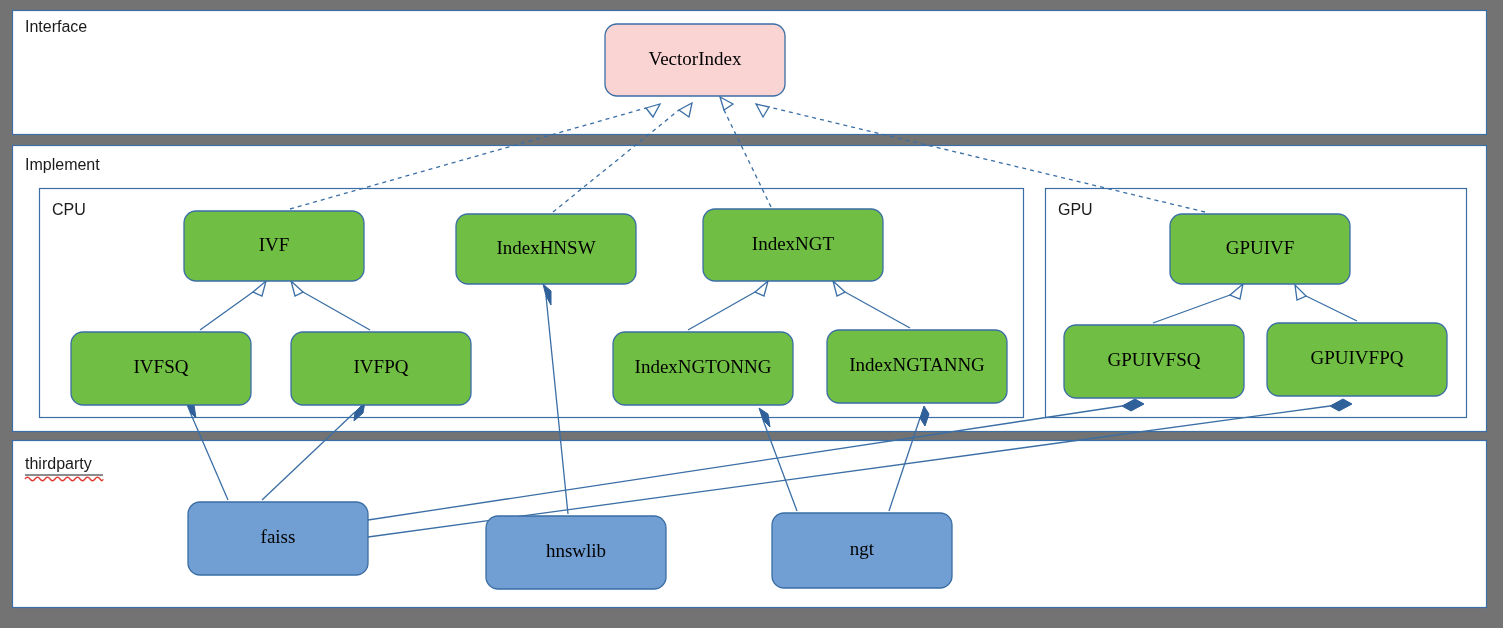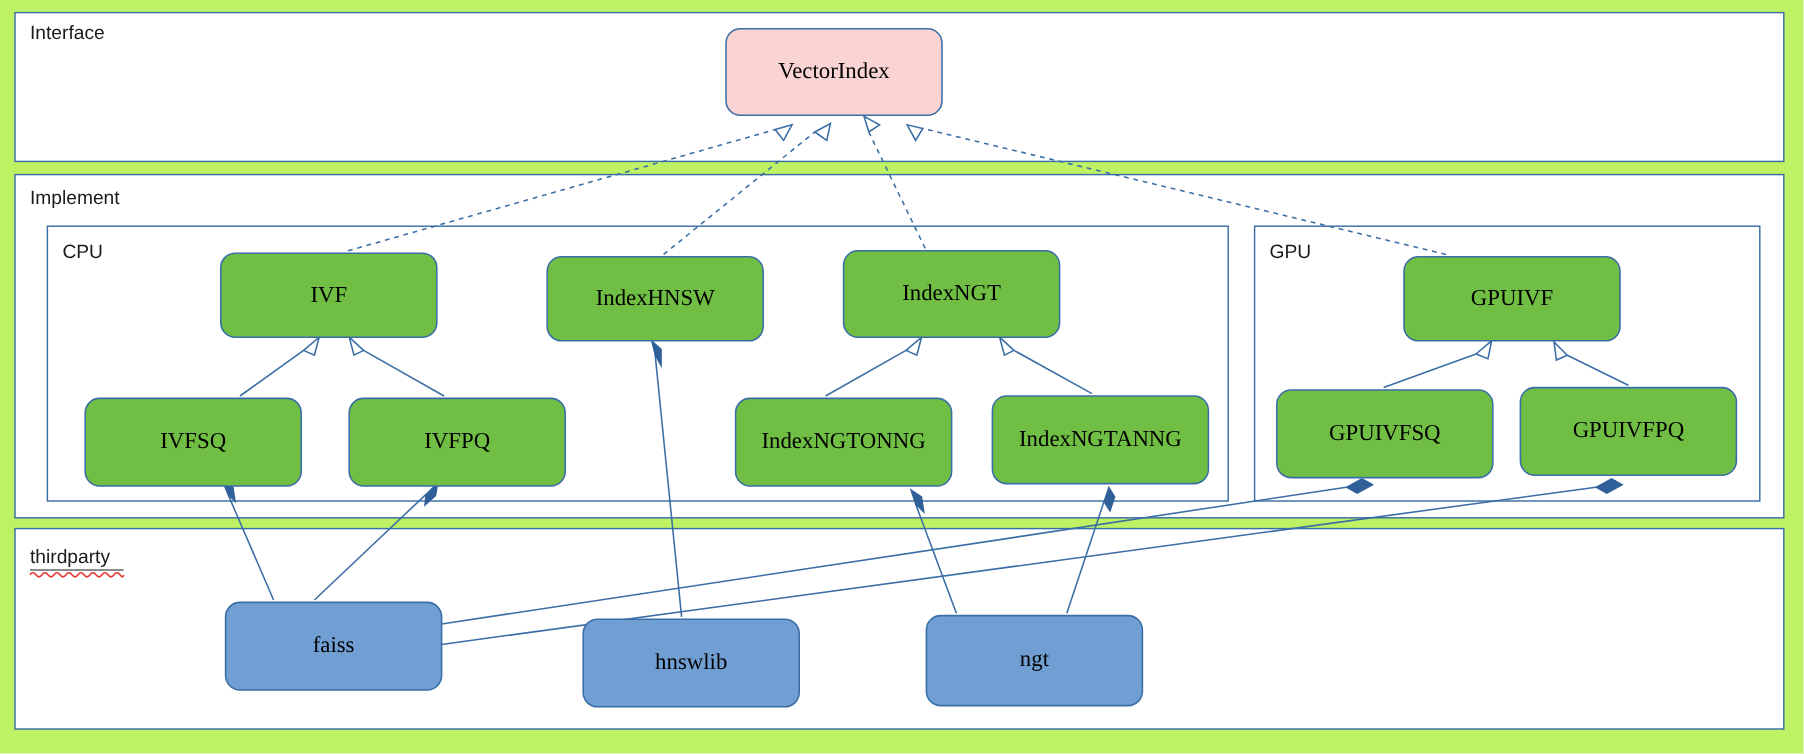--- a/index.html
+++ b/index.html
@@ -7,21 +7,21 @@
     padding: 0;
     background: #ffffff;
   }
   body {
     font-family: "Liberation Sans", sans-serif;
   }
   #diagram-root {
     position: relative;
     width: 1503px;
     height: 628px;
-    background: #bef264;
+    background: #737373;
     overflow: hidden;
   }
   svg.diagram-canvas {
     position: absolute;
     left: 0;
     top: 0;
     width: 1503px;
     height: 628px;
   }
   .group-frame {

